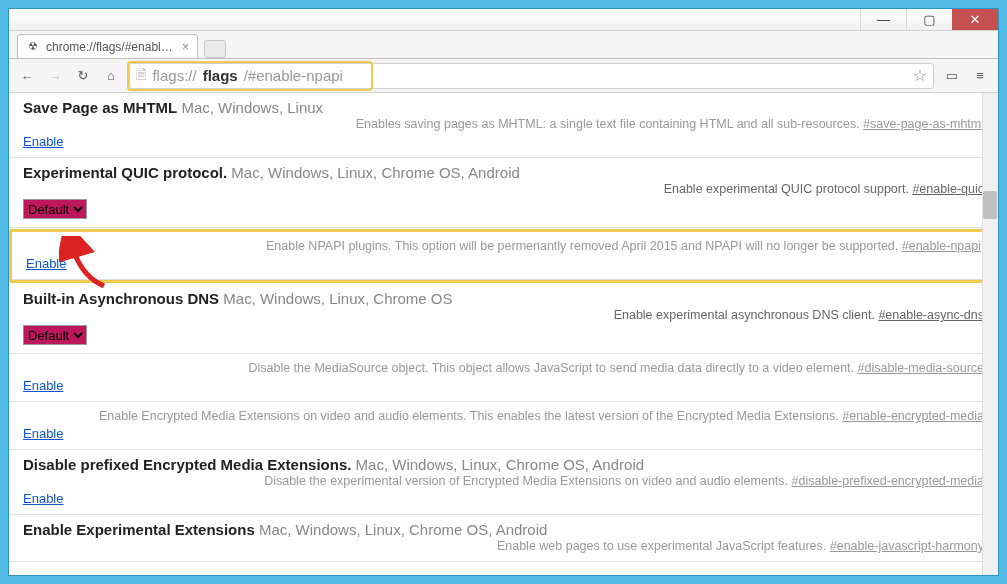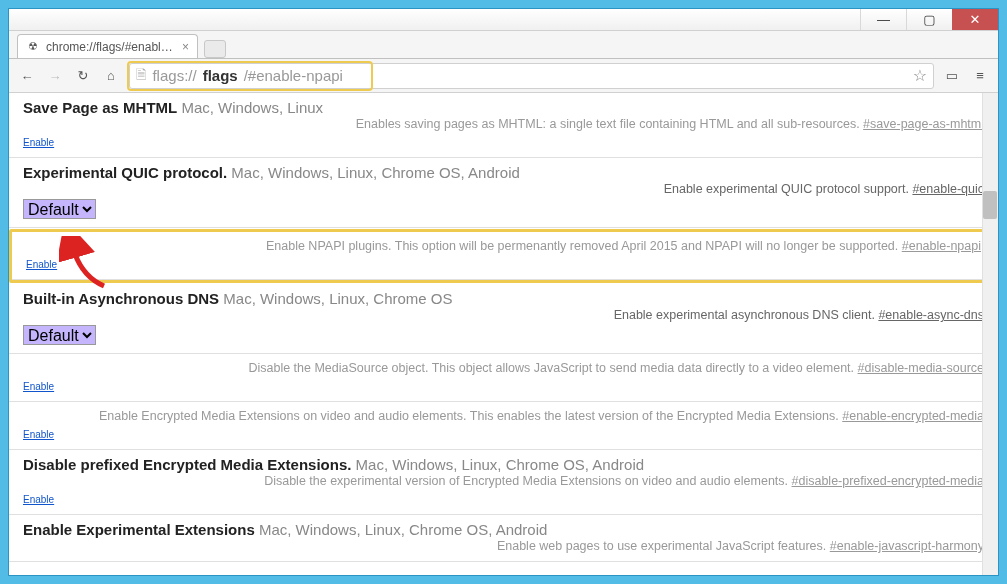--- a/index.html
+++ b/index.html
@@ -27,22 +27,22 @@
 .scrollbar-thumb { position: absolute; right: 1px; width: 14px; background: #c0c0c0; border-radius: 2px; }
 .flags-body { padding: 0; }
 .flag { border-bottom: 1px solid #e0e0e0; padding: 6px 14px 8px 14px; }
 .flag.dimmed .ftitle, .flag.dimmed .fdesc { color: #999; }
 .ftitle { font-size: 15px; color: #222; }
 .ftitle b { font-weight: 600; color: #222; }
 .ftitle .plat { font-weight: 400; color: #888; }
 .fdesc { font-size: 12.5px; color: #666; margin-top: 1px; text-align: right; }
 .fdesc .hash { text-decoration: underline; }
 .faction { margin-top: 3px; }
-.faction a { color: #1155cc; text-decoration: underline; font-size: 10px; }
-.faction select { font-size: 16px; border: 1px solid #999; background: #c4b5fd; height: 20px; }
+.faction a { color: #1155cc; text-decoration: underline; font-size: 13px; }
+.faction select { font-size: 13px; border: 1px solid #999; background: #be185d; height: 20px; }
 .highlight-box { border: 3px solid #eecb4f; border-radius: 2px; margin: 1px 0; }
 .arrow { position: absolute; pointer-events: none; z-index: 50; }
 </style>
 </head>
 <body>
 
 <div class="window">
 
   <div class="titlebar">
     <div class="titlebtn">—</div>

